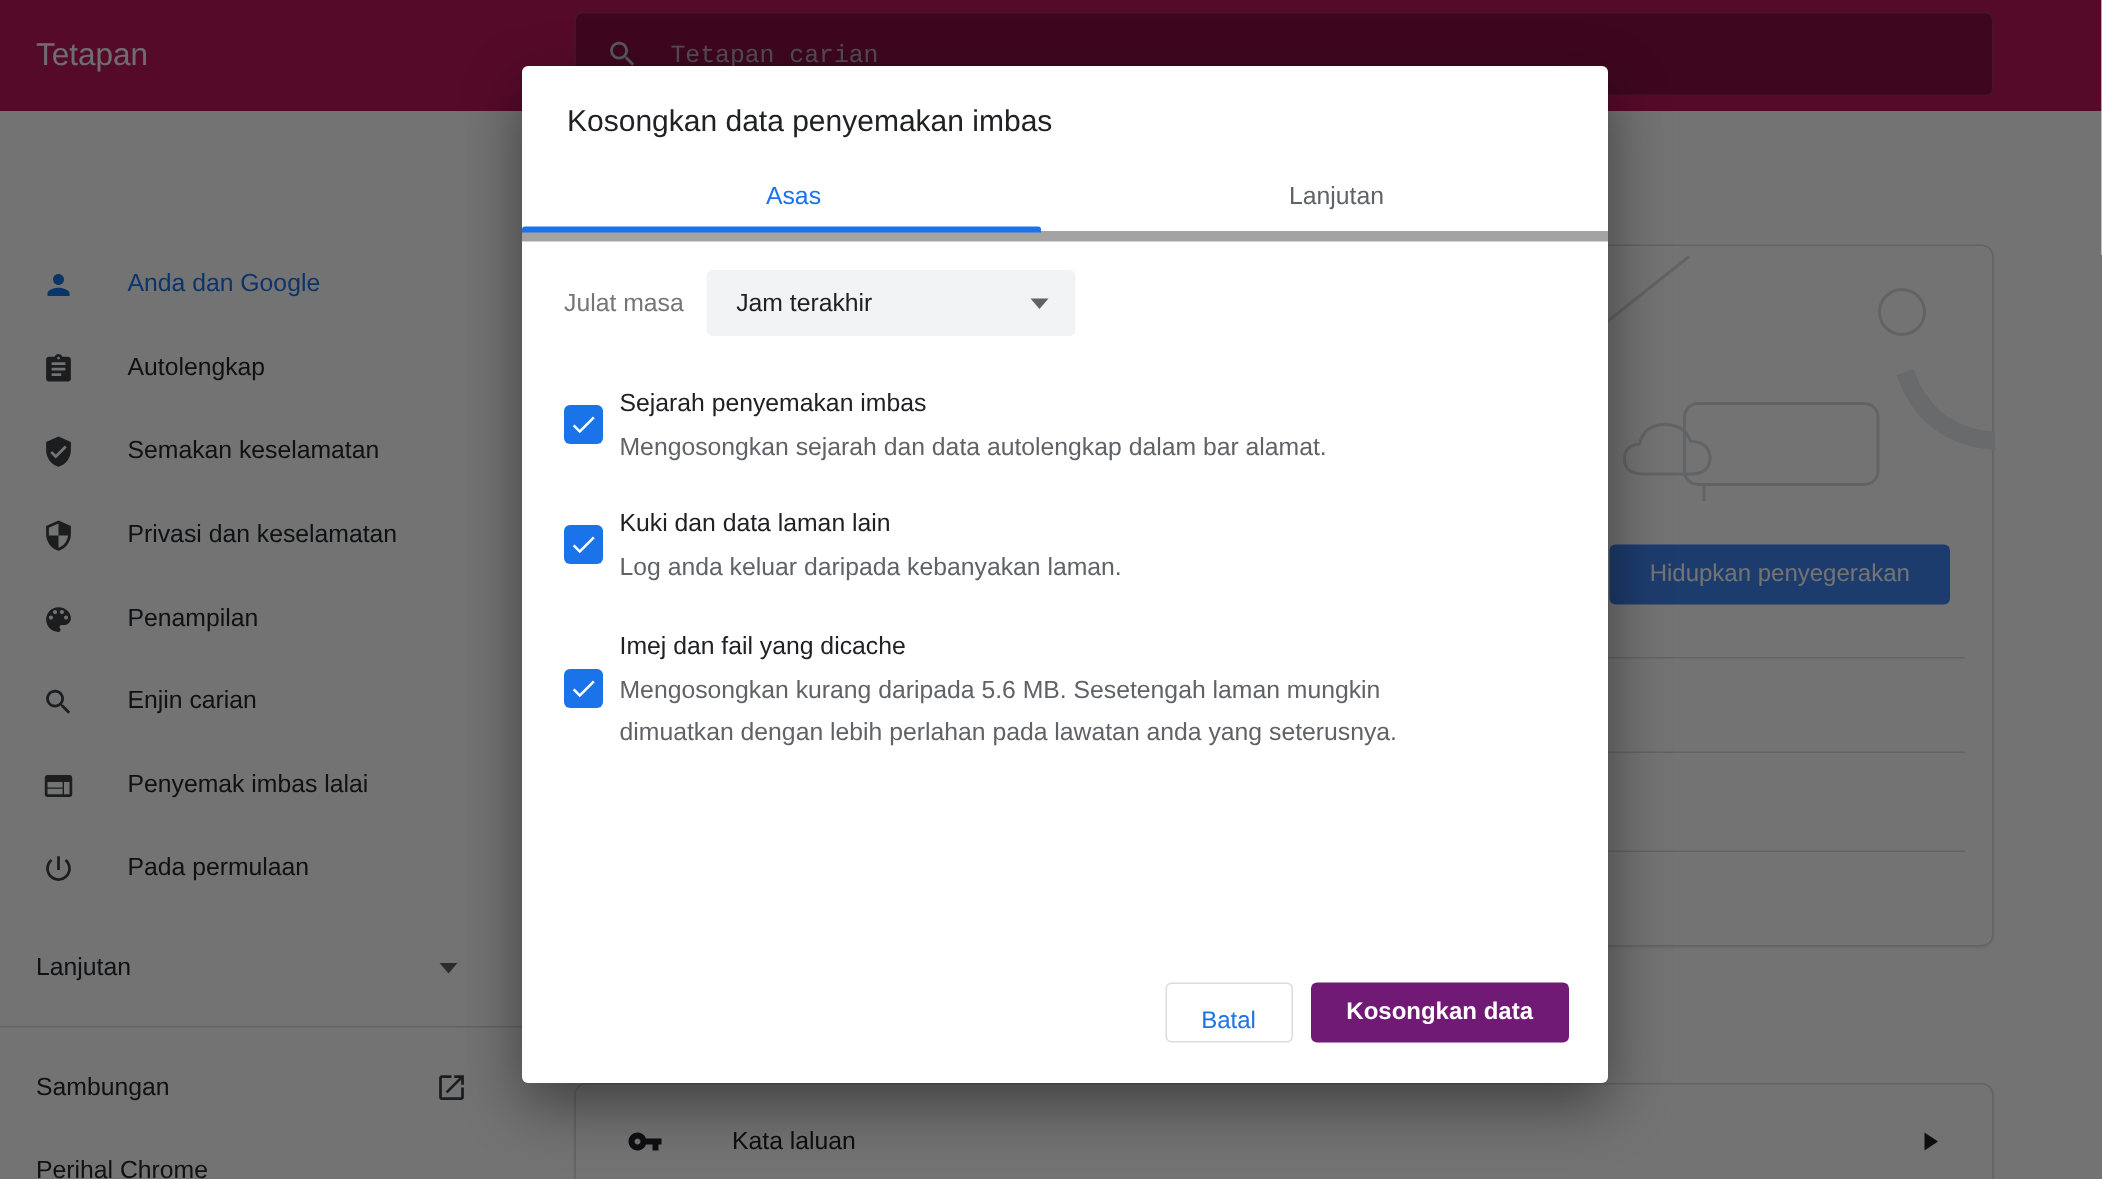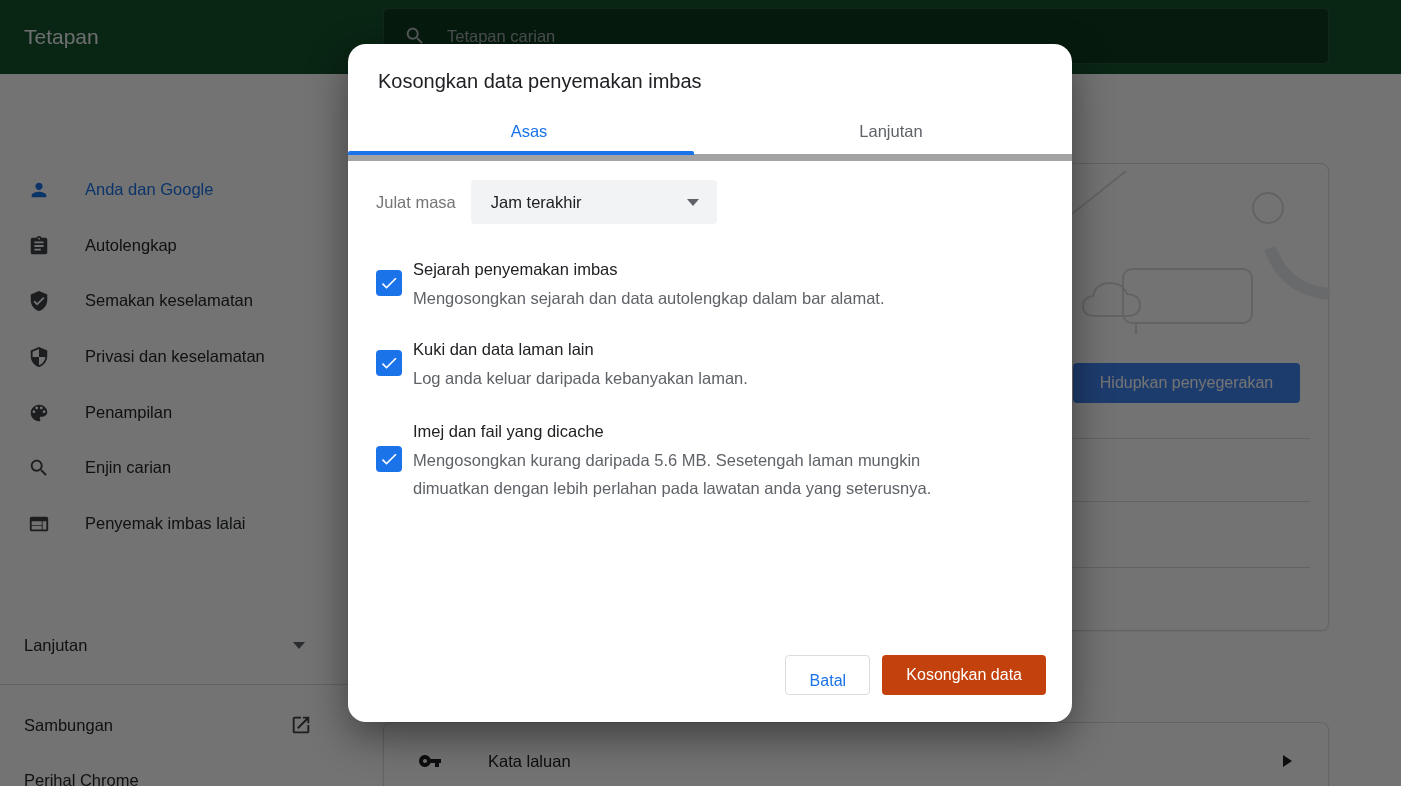--- a/index.html
+++ b/index.html
@@ -1,27 +1,27 @@
 <!DOCTYPE html>
 <html><head>
 <meta charset="utf-8">
 <style>
   * { margin:0; padding:0; box-sizing:border-box; }
   html,body { width:1401px; height:786px; overflow:hidden; }
   body { font-family:"Liberation Sans","DejaVu Sans",sans-serif; background:#fff; }
   .page { position:relative; width:1401px; height:786px; overflow:hidden; background:#fff; }
 
   
-  .header { position:absolute; left:0; top:0; width:1401px; height:74px; background:#14532d; z-index:1; }
+  .header { position:absolute; left:0; top:0; width:1401px; height:74px; background:#be185d; z-index:1; }
   .header-title { position:absolute; left:24px; top:0; height:74px; line-height:74px; color:#f2f3f7; font-size:21px; }
   .searchbox { position:absolute; left:383px; top:8px; width:946px; height:56px; background:rgba(0,0,0,0.26);
                border:1px solid rgba(255,255,255,0.12); border-radius:5px; display:flex; align-items:center; }
   .searchbox svg { margin-left:20px; flex-shrink:0; }
   .search-input { background:transparent; border:none; outline:none; color:#dfe1e5; font-size:16.5px;
-                  margin-left:21px; width:800px; font-family:Liberation Sans, sans-serif; }
+                  margin-left:21px; width:800px; font-family:Liberation Mono, monospace; }
   .search-input::placeholder { color:#c3c7cf; opacity:.85; }
 
   
   .sidebar { position:absolute; left:0; top:74px; width:373px; height:712px; background:#fff; z-index:1; }
   .nav-item { position:absolute; left:0; width:373px; height:55px; display:flex; align-items:center;
               padding-left:28px; cursor:pointer; color:#24272b; font-size:16.5px; }
   .nav-item .nicon { width:22px; height:22px; flex-shrink:0; color:#3c4043; }
   .nav-item .nlabel { margin-left:35px; }
   .nav-item.selected { color:#1a73e8; }
   .nav-item.selected .nicon { color:#1a73e8; }
@@ -44,21 +44,21 @@
   .pw-row .kicon { margin-left:34px; width:24px; height:24px; color:#202124; flex-shrink:0; }
   .pw-label { margin-left:46px; font-size:16.5px; color:#202124; }
   .arrow-right { position:absolute; left:899px; top:32px; width:0; height:0;
                  border-top:6px solid transparent; border-bottom:6px solid transparent; border-left:9px solid #202124; }
 
   
   .scrim { position:absolute; inset:0; background:rgba(0,0,0,0.55); z-index:50; }
 
   
   .dialog { position:absolute; left:348px; top:44px; width:724px; height:678px; background:#fff;
-            border-radius:18px; z-index:100; box-shadow:0 14px 40px rgba(0,0,0,.45); }
+            border-radius:4px; z-index:100; box-shadow:0 14px 40px rgba(0,0,0,.45); }
   .dialog-title { padding:26px 30px 0 30px; font-size:20px; color:#202124; }
   .tabs { position:relative; margin-top:15px; height:53px; display:flex; border-bottom:7px solid #a3a3a3; }
   .tab { width:50%; display:flex; align-items:center; justify-content:center; font-size:16.5px;
          color:#5f6368; cursor:pointer; }
   .tab.active { color:#1a73e8; }
   .tab-indicator { position:absolute; left:0; bottom:-1px; width:346px; height:4px; background:#1a73e8; border-radius:2px 2px 0 0; }
 
   .dialog-body { padding:0 28px; }
   .time-row { margin-top:19px; display:flex; align-items:center; }
   .time-label { font-size:16.5px; color:#757575; }
@@ -75,21 +75,21 @@
   .checkbox { width:26px; height:26px; border-radius:4px; background:#1a73e8; flex-shrink:0;
               display:flex; align-items:center; justify-content:center; cursor:pointer; }
   .cb-text { margin-left:11px; }
   .cb-title { font-size:16.5px; color:#202124; line-height:30px; }
   .cb-desc { font-size:16.5px; color:#5f6368; line-height:28px; max-width:560px; }
 
   .dialog-footer { position:absolute; left:0; bottom:0; width:100%; padding:0 26px 27px 26px;
                    display:flex; justify-content:flex-end; gap:12px; }
   .btn { height:40px; border-radius:4px; font-size:16px; cursor:pointer; font-family:inherit; }
   .btn-cancel { background:#fff; border:1px solid #dadce0; color:#1a73e8; min-width:85px; padding:16px 18px; }
-  .btn-confirm { background:#c2410c; border:none; color:#fff; padding:0 24px; }
+  .btn-confirm { background:#701a75; border:none; color:#fff; padding:0 24px;font-weight:bold; }
 </style>
 </head>
 <body>
 
 <div class="page">
 
   <div class="header">
     <div class="header-title">Tetapan</div>
     <div class="searchbox">
       <svg width="22" height="22" viewBox="0 0 24 24" fill="#c3c7cf">
@@ -134,20 +134,26 @@
       <svg class="nicon" viewBox="0 0 24 24" fill="currentColor">
           <path d="M15.5 14h-.79l-.28-.27C15.41 12.59 16 11.11 16 9.5 16 5.91 13.09 3 9.5 3S3 5.91 3 9.5 5.91 16 9.5 16c1.61 0 3.09-.59 4.23-1.57l.27.28v.79l5 4.99L20.49 19l-4.99-5zm-6 0C7.01 14 5 11.99 5 9.5S7.01 5 9.5 5 14 7.01 14 9.5 11.99 14 9.5 14z"></path>
         </svg>
       <span class="nlabel">Enjin carian</span>
     </div>
     <div class="nav-item" style="top:422px">
       <svg class="nicon" viewBox="0 0 24 24" fill="currentColor">
           <path d="M20 4H4c-1.1 0-1.99.9-1.99 2L2 18c0 1.1.9 2 2 2h16c1.1 0 2-.9 2-2V6c0-1.1-.9-2-2-2zm-5 14H4v-4h11v4zm0-5H4V9h11v4zm5 5h-4V9h4v9z"></path>
         </svg>
       <span class="nlabel">Penyemak imbas lalai</span>
+    </div>
+    <div class="nav-item" style="top:477px">
+      <svg class="nicon" viewBox="0 0 24 24" fill="currentColor">
+          <path d="M13 3h-2v10h2V3zm4.83 2.17l-1.42 1.42C17.99 7.86 19 9.81 19 12c0 3.87-3.13 7-7 7s-7-3.13-7-7c0-2.19 1.01-4.14 2.58-5.42L6.17 5.17C4.23 6.82 3 9.26 3 12c0 4.97 4.03 9 9 9s9-4.03 9-9c0-2.74-1.23-5.18-3.17-6.83z"></path>
+        </svg>
+      <span class="nlabel">Pada permulaan</span>
     </div>
 
     <div class="nav-item" style="top:544px">
       <span class="nlabel" style="margin-left:-4px">Lanjutan</span>
       <span class="caret-down"></span>
     </div>
     <div class="side-divider"></div>
     <div class="nav-item" style="top:624px">
       <span class="nlabel" style="margin-left:-4px">Sambungan</span>
       <svg class="ext-icon" viewBox="0 0 24 24" fill="currentColor">

